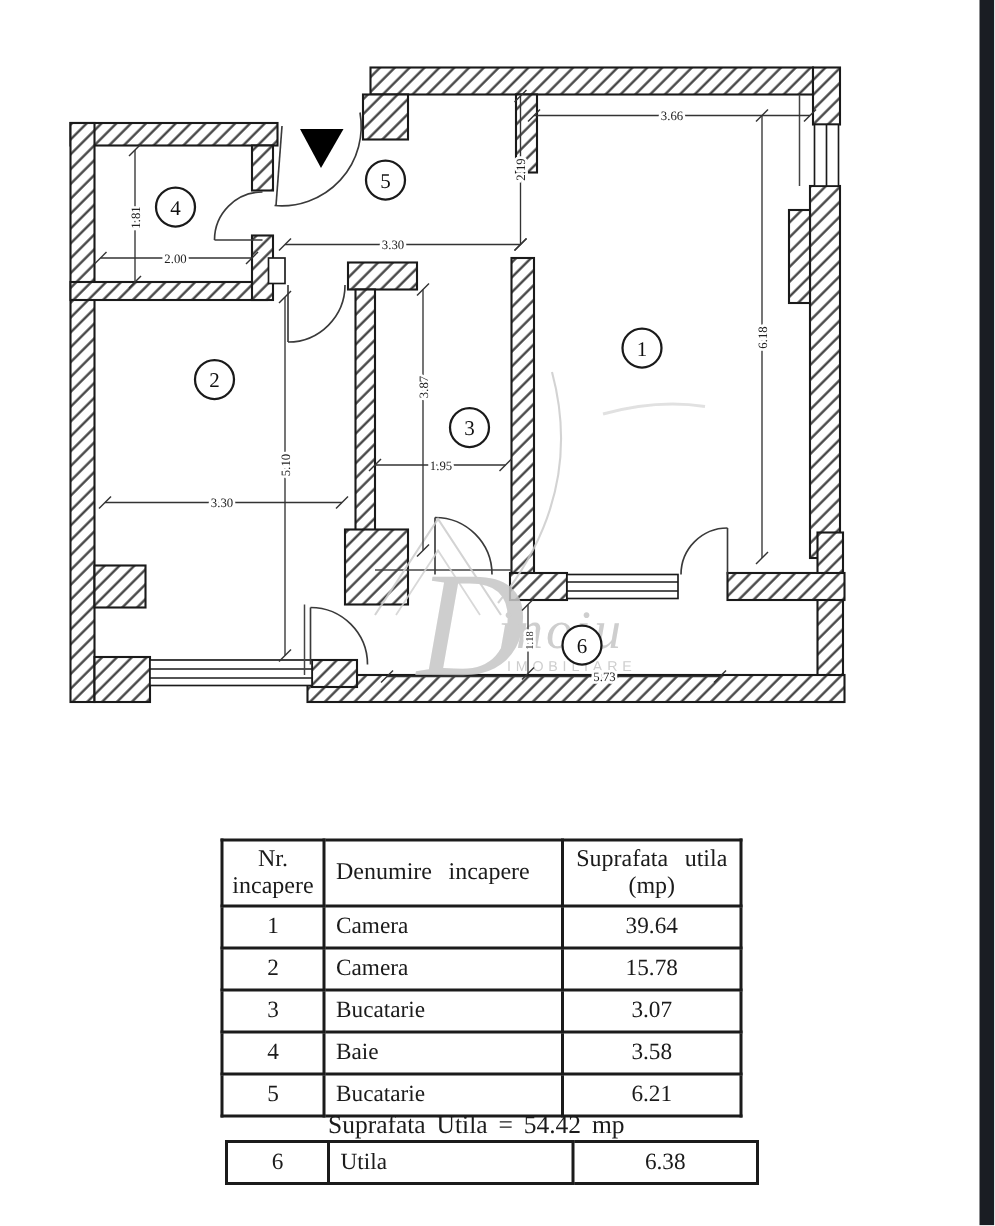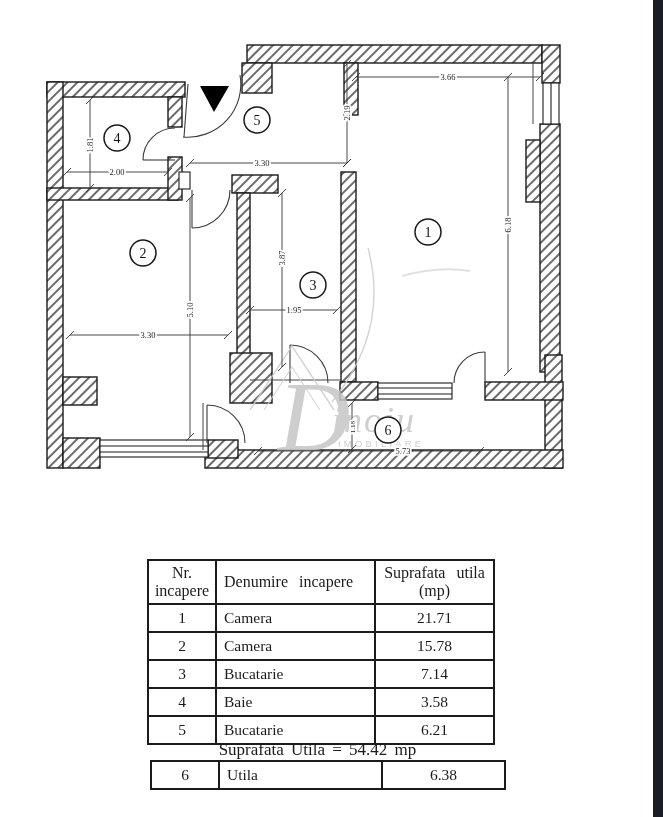--- a/index.html
+++ b/index.html
@@ -235,31 +235,31 @@
       </th>
       <th class="c2 sp">Denumire incapere</th>
       <th class="c3">
         <div class="sp">Suprafata utila</div>
         <div>(mp)</div>
       </th>
     </tr>
     <tr>
       <td class="c1">1</td>
       <td class="c2">Camera</td>
-      <td class="c3">21.71</td>
+      <td class="c3">39.64</td>
     </tr>
     <tr>
       <td class="c1">2</td>
       <td class="c2">Camera</td>
       <td class="c3">15.78</td>
     </tr>
     <tr>
       <td class="c1">3</td>
       <td class="c2">Bucatarie</td>
-      <td class="c3">7.14</td>
+      <td class="c3">3.07</td>
     </tr>
     <tr>
       <td class="c1">4</td>
       <td class="c2">Baie</td>
       <td class="c3">3.58</td>
     </tr>
     <tr>
       <td class="c1">5</td>
       <td class="c2">Bucatarie</td>
       <td class="c3">6.21</td>

